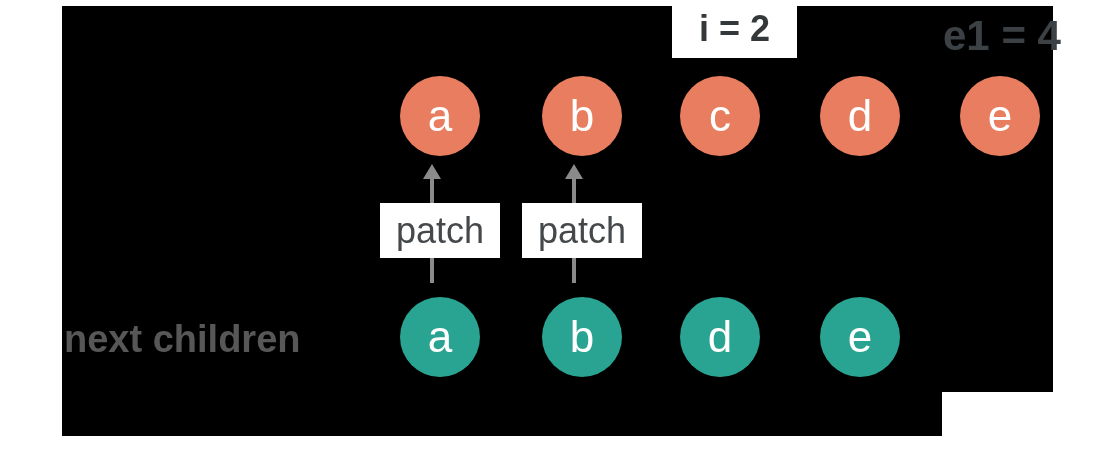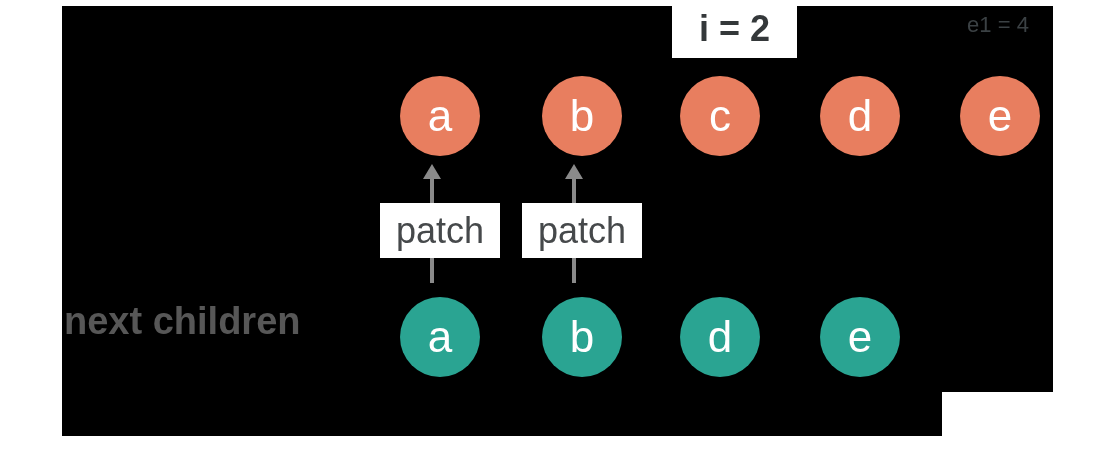--- a/index.html
+++ b/index.html
@@ -22,21 +22,21 @@
     position: absolute; left: 942px; top: 392px;
     width: 178px; height: 74px;
     background: #ffffff; z-index: 5;
   }
   .row-label {
     position: absolute; left: 64px;
     font-size: 38px; font-weight: 600; color: #575757;
     line-height: 42px; white-space: nowrap; z-index: 3;
   }
   .row-label.prev { top: 96px; }
-  .row-label.next { top: 300px; }
+  .row-label.next { top: 318px; }
   .node {
     position: absolute; width: 80px; height: 80px;
     border-radius: 50%;
     display: flex; align-items: center; justify-content: center;
     color: #ffffff; font-size: 44px; font-weight: 500;
     z-index: 3;
   }
   .node.prev { background: #e87e5f; top: 76px; }
   .node.next { background: #2aa492; top: 297px; }
   .col1 { left: 400px; } 
@@ -47,21 +47,21 @@
   .pointer-box {
     position: absolute; left: 658px; top: 0px;
     width: 125px; height: 58px; background: #ffffff;
     display: flex; align-items: center; justify-content: center;
     font-size: 36px; font-weight: 600; color: #34383a;
     z-index: 4;
     margin-left: 14px;
   }
   .counter {
     position: absolute; width: 110px; text-align: center;
-    font-size: 22px; font-weight: 400; color: #3b4144;
+    font-size: 42px; font-weight: 700; color: #3b4144;
     z-index: 3; white-space: nowrap;
   }
   .counter.e1 { left: 943px; top: 12px; }
   .counter.e2 { left: 804px; top: 402px; color: #3b3b3b; }
   .patch-col {
     position: absolute; top: 164px; width: 104px; height: 119px;
     z-index: 3;
   }
   .patch-col.p1 { left: 380px; }
   .patch-col.p2 { left: 522px; }

